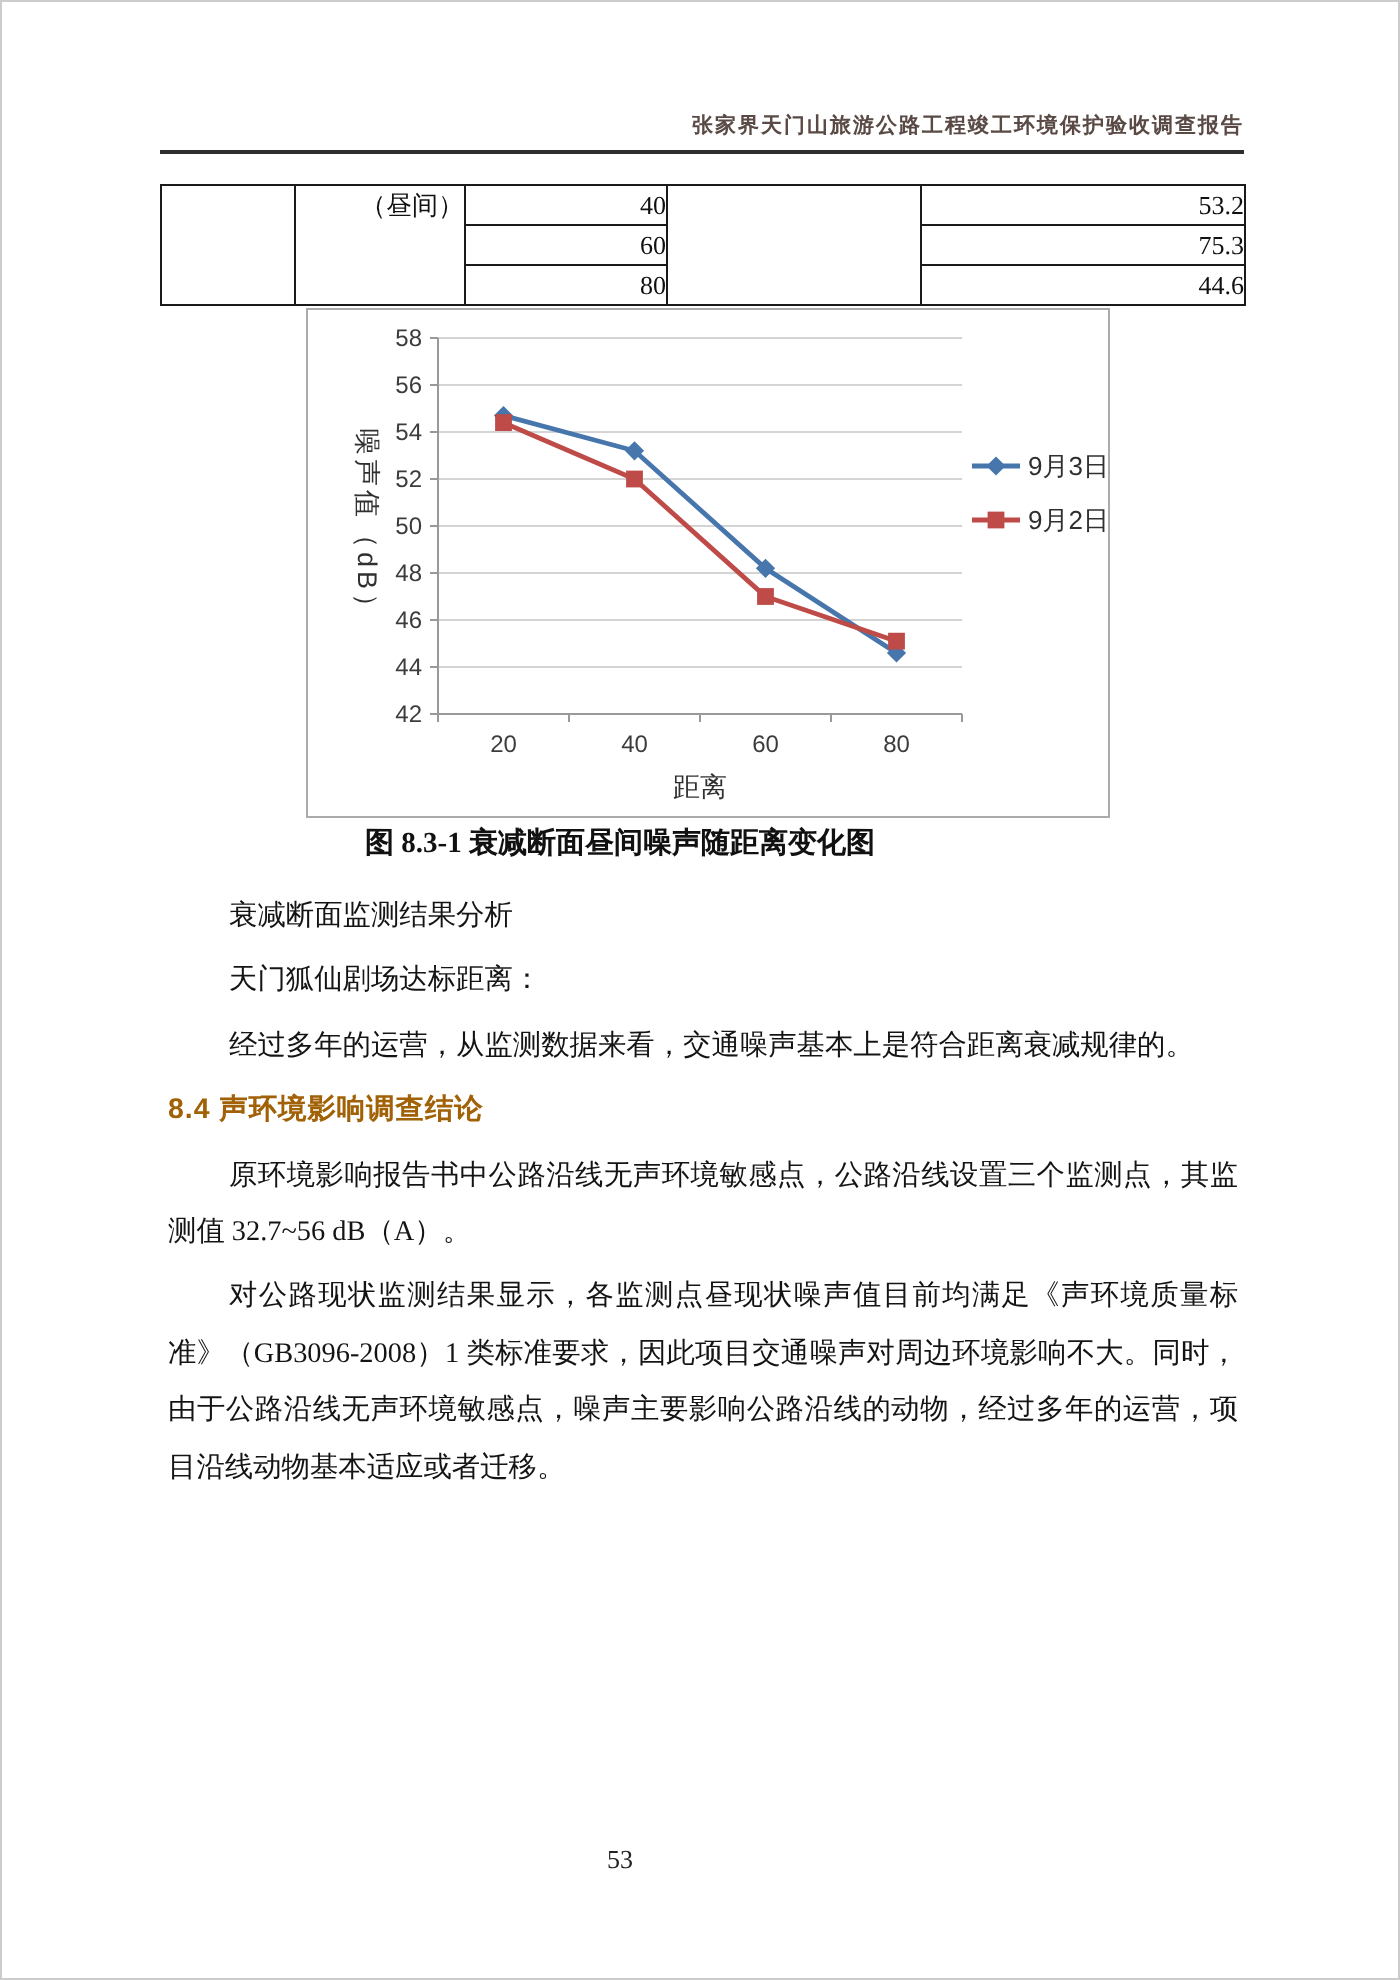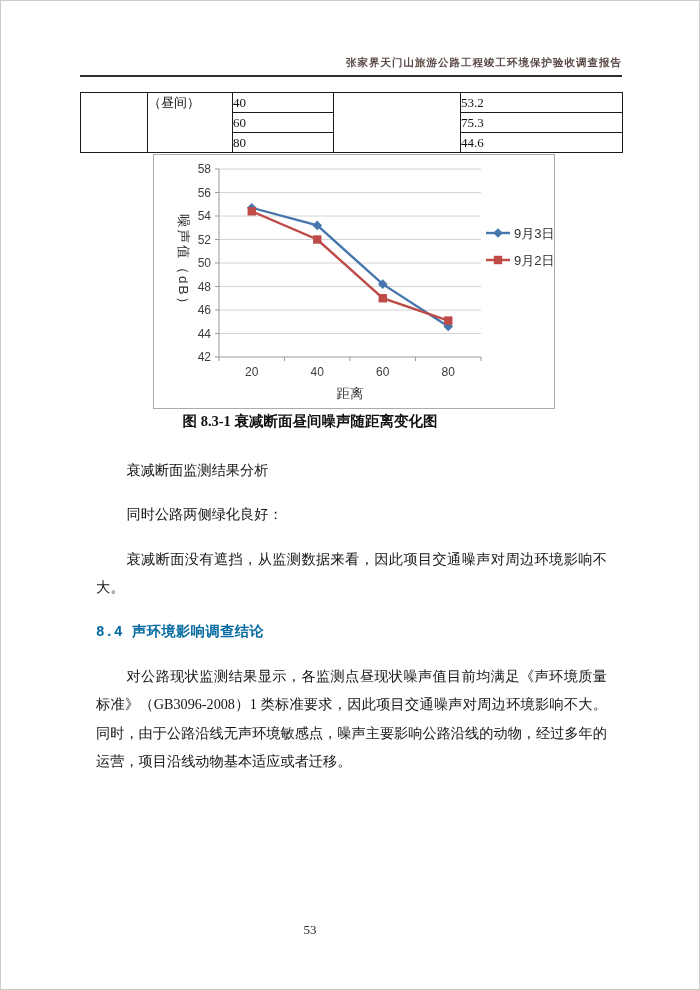--- a/index.html
+++ b/index.html
@@ -8,44 +8,44 @@
     font-family:"Liberation Serif", serif;color:#1a1a1a;overflow:hidden;
   }
   .page-frame{position:absolute;left:0;top:0;width:698px;height:988px;border:1px solid #cccccc;pointer-events:none;}
   .header-title{
     position:absolute;top:56px;right:78px;font-size:10.5px;letter-spacing:1px;
     color:#5a4a45;font-family:Liberation Mono, monospace;font-weight:bold;
   }
   .header-rule{position:absolute;top:75px;left:80px;width:542px;border-top:2px solid #2e2e2e;}
   table.data{
     position:absolute;top:92px;left:80px;width:542px;border-collapse:collapse;table-layout:fixed;
-    font-size:13px;text-align:left;color:#111;
+    font-size:13px;text-align:right;color:#111;
   }
   table.data td{border:1px solid #1a1a1a;height:19px;padding:0;line-height:19px;}
   table.data td.vtop{vertical-align:top;}
   .chart-figure{
     position:absolute;left:153px;top:154px;width:400px;height:253px;
     border:1px solid #ababab;background:#ffffff;
   }
   .tick{font:12px "Liberation Sans",sans-serif;fill:#3c3c3c;}
   .legend-text{font:13px "Liberation Sans",sans-serif;fill:#303030;}
   .axis-title{font:13.5px "Liberation Sans",sans-serif;fill:#303030;}
   .figure-caption{
     position:absolute;top:412px;left:0;width:620px;text-align:center;
     font-size:14.5px;font-weight:bold;color:#111;
   }
   .body-text{
     position:absolute;top:440px;left:80px;width:543px;
     font-size:14.2px;line-height:28.4px;color:#141414;
   }
-  .body-text p{margin:16px;text-align:justify;}
+  .body-text p{margin:4px;text-align:justify;}
   .body-text p.indent{text-indent:2.15em;}
   .body-text p.heading{
-    text-indent:0;font-family:Liberation Mono, monospace;font-weight:bold;
-    letter-spacing:0.5px;color:#0369a1;
+    text-indent:0;font-family:Liberation Sans, sans-serif;font-weight:bold;
+    letter-spacing:0.5px;color:#a16207;
   }
   .page-number{
     position:absolute;top:922px;left:0;width:620px;text-align:center;
     font-size:13px;color:#222;
   }
 </style>
 </head>
 <body>
 
 <div class="page-frame"></div>
@@ -147,19 +147,20 @@
         <text x="360" y="109.5" class="legend-text">9月2日</text>
       </g>
       <text x="196" y="243" text-anchor="middle" class="axis-title">距离</text>
       <text transform="translate(25 108) rotate(90)" text-anchor="middle" class="axis-title" letter-spacing="2">噪声值（dB）</text>
     </svg></div>
 
 <div class="figure-caption">图 8.3-1  衰减断面昼间噪声随距离变化图</div>
 
 <div class="body-text">
     <p class="indent">衰减断面监测结果分析</p>
-    <p class="indent">同时公路两侧绿化良好：</p>
-    <p class="indent">衰减断面没有遮挡，从监测数据来看，因此项目交通噪声对周边环境影响不大。</p>
+    <p class="indent">天门狐仙剧场达标距离：</p>
+    <p class="indent">经过多年的运营，从监测数据来看，交通噪声基本上是符合距离衰减规律的。</p>
     <p class="heading">8.4 声环境影响调查结论</p>
+    <p class="indent">原环境影响报告书中公路沿线无声环境敏感点，公路沿线设置三个监测点，其监测值 32.7~56 dB（A）。</p>
     <p class="indent">对公路现状监测结果显示，各监测点昼现状噪声值目前均满足《声环境质量标准》（GB3096-2008）1 类标准要求，因此项目交通噪声对周边环境影响不大。同时，由于公路沿线无声环境敏感点，噪声主要影响公路沿线的动物，经过多年的运营，项目沿线动物基本适应或者迁移。</p>
   </div>
 
 <div class="page-number">53</div>
 
 </body></html>

